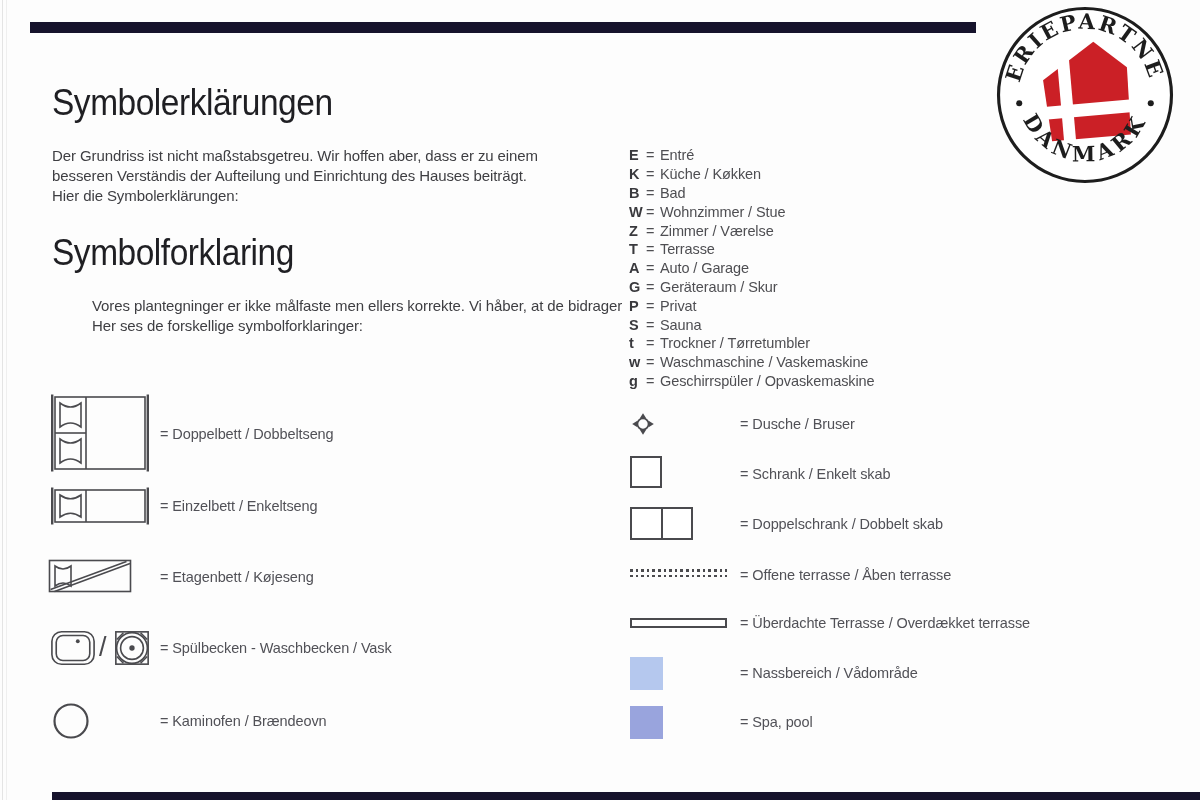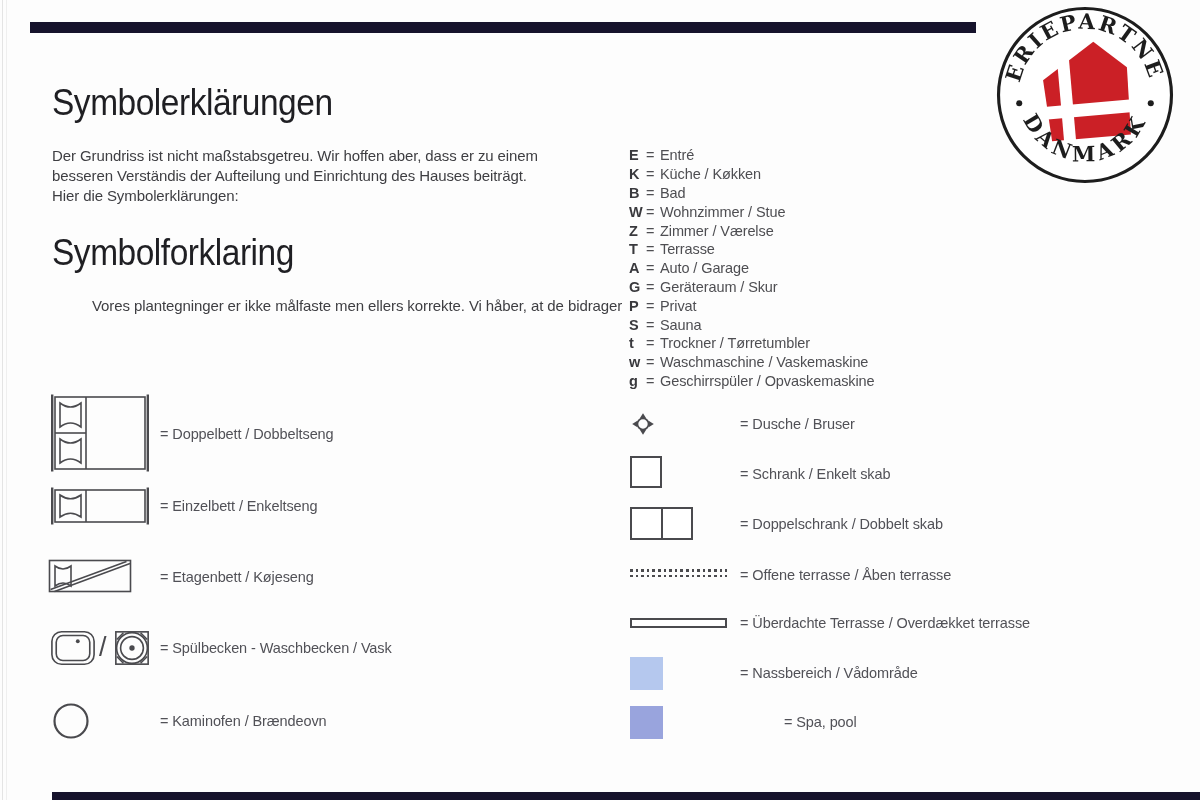--- a/index.html
+++ b/index.html
@@ -42,20 +42,21 @@
   <div class="h-title" style="left:52px;top:82px;">Symbolerklärungen</div>
   <div class="para" style="left:52px;top:146px;">
     <div>Der Grundriss ist nicht maßstabsgetreu. Wir hoffen aber, dass er zu einem</div>
     <div>besseren Verständis der Aufteilung und Einrichtung des Hauses beiträgt.</div>
     <div>Hier die Symbolerklärungen:</div>
   </div>
 
   <div class="h-title" style="left:52px;top:232px;">Symbolforklaring</div>
   <div class="para" style="left:52px;top:296px;margin-left:40px;">
     <div>Vores plantegninger er ikke målfaste men ellers korrekte. Vi håber, at de bidrager</div>
+    <div>Her ses de forskellige symbolforklaringer:</div>
   </div>
 
   <div class="abbr">
     <div class="abbr-row">
       <span class="abbr-letter">E</span>
       <span class="abbr-eq">=</span>
       <span class="abbr-text">Entré</span>
     </div>
     <div class="abbr-row">
       <span class="abbr-letter">K</span>
@@ -205,21 +206,21 @@
   </div>
   <div class="sym-label" style="left:740px;top:575px;">= Offene terrasse / Åben terrasse</div>
 
   <div class="sq" style="left:630px;top:618px;width:97px;height:10px;border-width:2px;"></div>
   <div class="sym-label" style="left:740px;top:623px;">= Überdachte Terrasse / Overdækket terrasse</div>
 
   <div class="fill-sq" style="left: 630px; top: 657px; width: 33px; height: 33px; background-color: rgb(181, 200, 238);"></div>
   <div class="sym-label" style="left:740px;top:673px;">= Nassbereich / Vådområde</div>
 
   <div class="fill-sq" style="left: 630px; top: 706px; width: 33px; height: 33px; background-color: rgb(153, 164, 221);"></div>
-  <div class="sym-label" style="left:740px;top:722px;margin-left:44px;">= Spa, pool</div>
+  <div class="sym-label" style="left:740px;top:722px;">= Spa, pool</div>
 
   <svg class="icon-svg" style="left:993px;top:3px;" width="184" height="184" viewBox="-100 -100 200 200">
     <defs>
       <path id="arcTop" d="M -70.4 -15 A 72 72 0 0 1 70.4 -15"></path>
       <path id="arcBot" d="M -64.2 32.7 A 72 72 0 0 0 64.2 32.7"></path>
     </defs>
     <circle cx="0" cy="0" r="94" fill="#ffffff" stroke="#1d1d1d" stroke-width="3.4"></circle>
     <g transform="rotate(-5)">
       <polygon points="-44,-20 14,-57 48,-26 46,47 -40,47" fill="#cb2026"></polygon>
       <rect x="-27" y="-68" width="13" height="122" fill="#ffffff"></rect>

